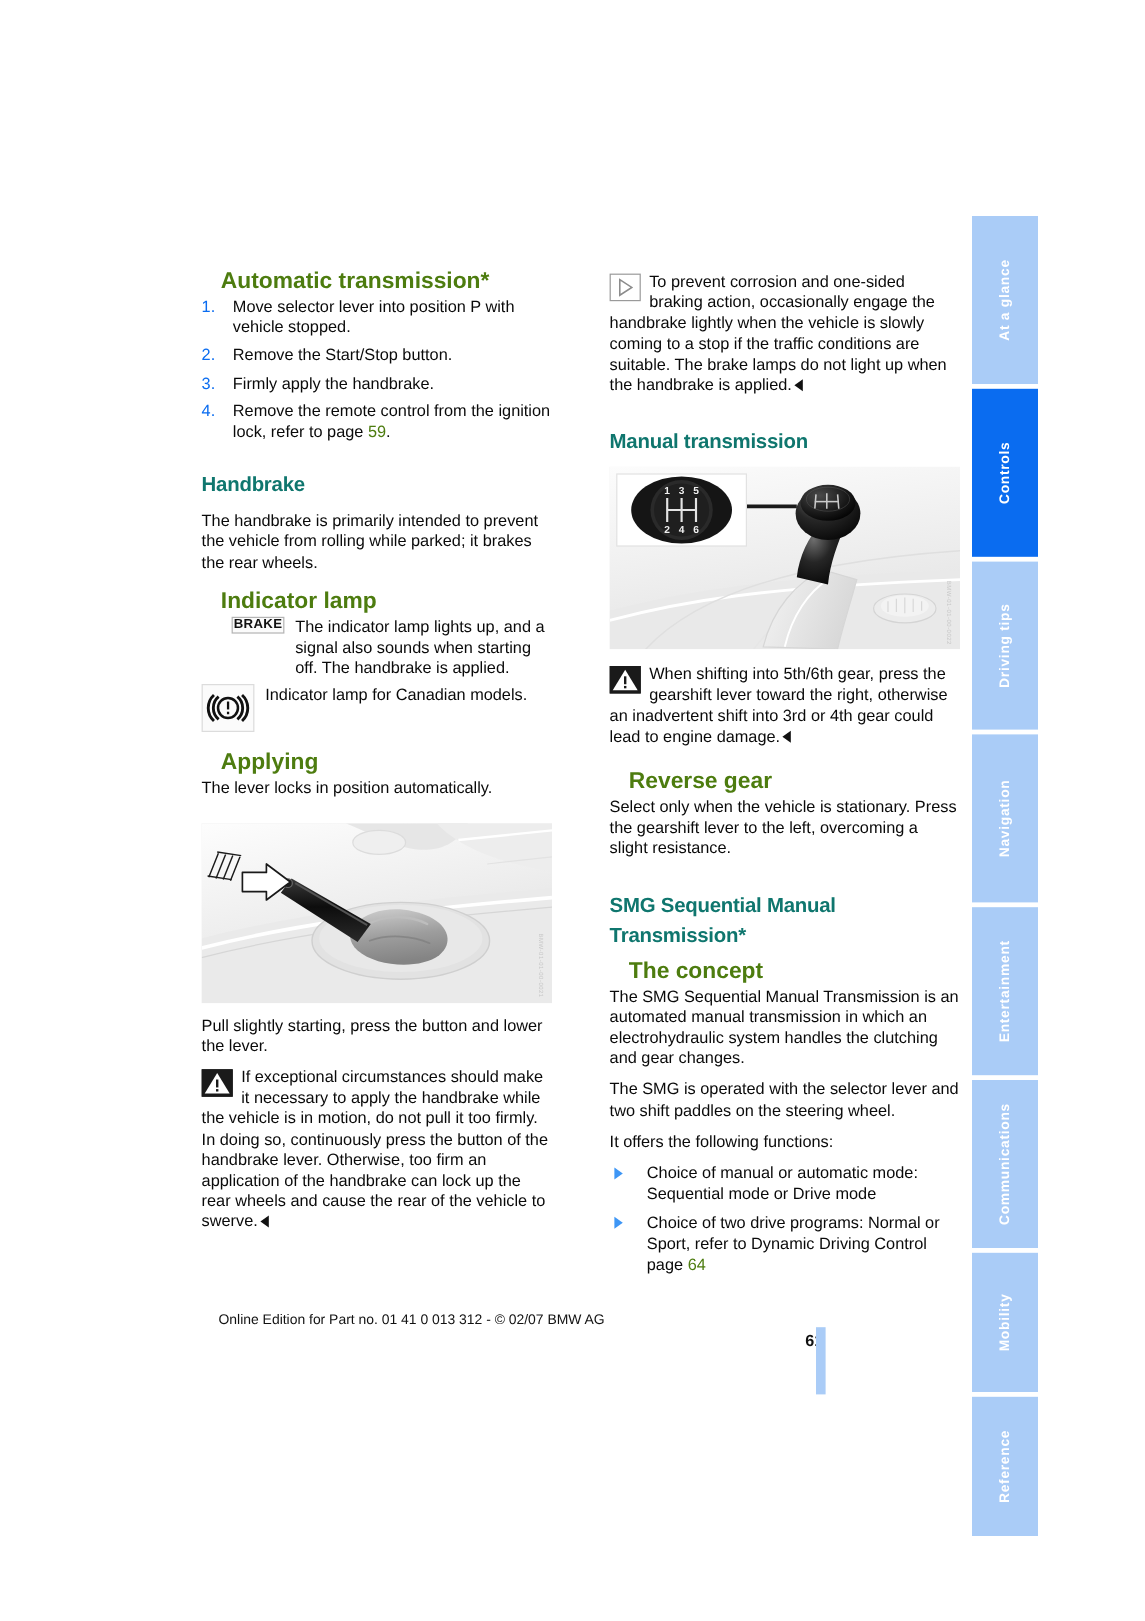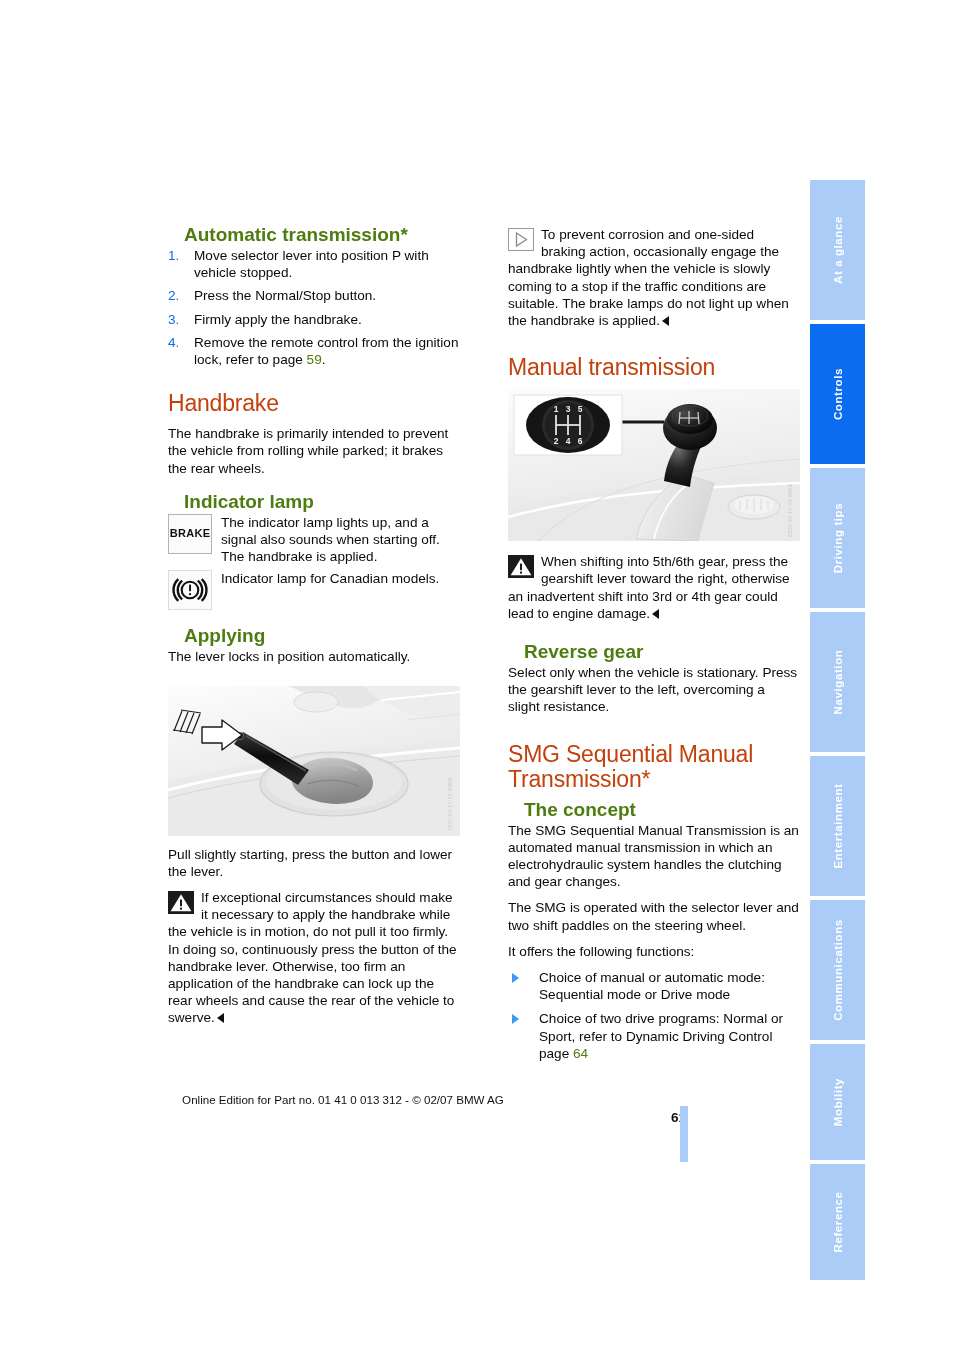--- a/index.html
+++ b/index.html
@@ -33,21 +33,21 @@
   }
   .tab.active{background:#0a6cf0;}
   .tab.active .tlabel{color:#ffffff;}
 
   
   .col{position:absolute;top:226px;width:292px;font-size:13.6px;line-height:17.2px;}
   .col-left{left:168px;}
   .col-right{left:508px;}
 
   h1.sect{
-    color:#c2410c;font-size:23px;line-height:25px;font-weight:normal;
+    color:#0f766e;font-size:17px;line-height:25px;font-weight:bold;
     margin:0 0 9px 0;letter-spacing:-0.2px;
   }
   h2.sub{
     color:#4d7c0f;font-size:19px;line-height:18px;font-weight:bold;
     margin:0 0 3px 16px;
   }
   p{margin:0 0 9px 0;}
 
   .spacer-lg{height:17px;}
   .spacer-md{height:12px;}
@@ -88,24 +88,25 @@
 
   
   .tip-icon{
     width:26px;height:23px;background:#ffffff;
     border:1px solid #9a9a9a;
     display:inline-block;position:relative;box-sizing:border-box;
   }
 
   
   .brake-icon{
-    width:44px;height:40px;border:1px solid #b4b4b4;background:#fbfbfb;
+    width:44px;height:14px;border:1px solid #b4b4b4;background:#fbfbfb;
     display:flex;align-items:center;justify-content:center;
     font-size:11px;font-weight:bold;letter-spacing:0.3px;color:#111;
     box-sizing:border-box;
+    margin-left:25px;
   }
   
   .cdn-icon{
     width:44px;height:40px;border:1px solid #dcdcdc;background:#fbfbfb;
     display:flex;align-items:center;justify-content:center;box-sizing:border-box;
   }
 
   .lamp-row{display:flex;align-items:flex-start;margin-bottom:5px;}
   .lamp-row .lamp-txt{margin-left:9px;flex:1;}
 
@@ -181,21 +182,21 @@
 
     <h2 class="sub">Automatic transmission*</h2>
 
     <ol class="steps">
       <li>
         <span class="num">1.</span>
         <span>Move selector lever into position P with vehicle stopped.</span>
       </li>
       <li>
         <span class="num">2.</span>
-        <span>Press the Normal/Stop button.</span>
+        <span>Remove the Start/Stop button.</span>
       </li>
       <li>
         <span class="num">3.</span>
         <span>Firmly apply the handbrake.</span>
       </li>
       <li>
         
         <span class="num">4.</span>
         <span>Remove the remote control from the ignition lock, refer to page </span><a class="pref">59</a><span>.</span>
       </li>

